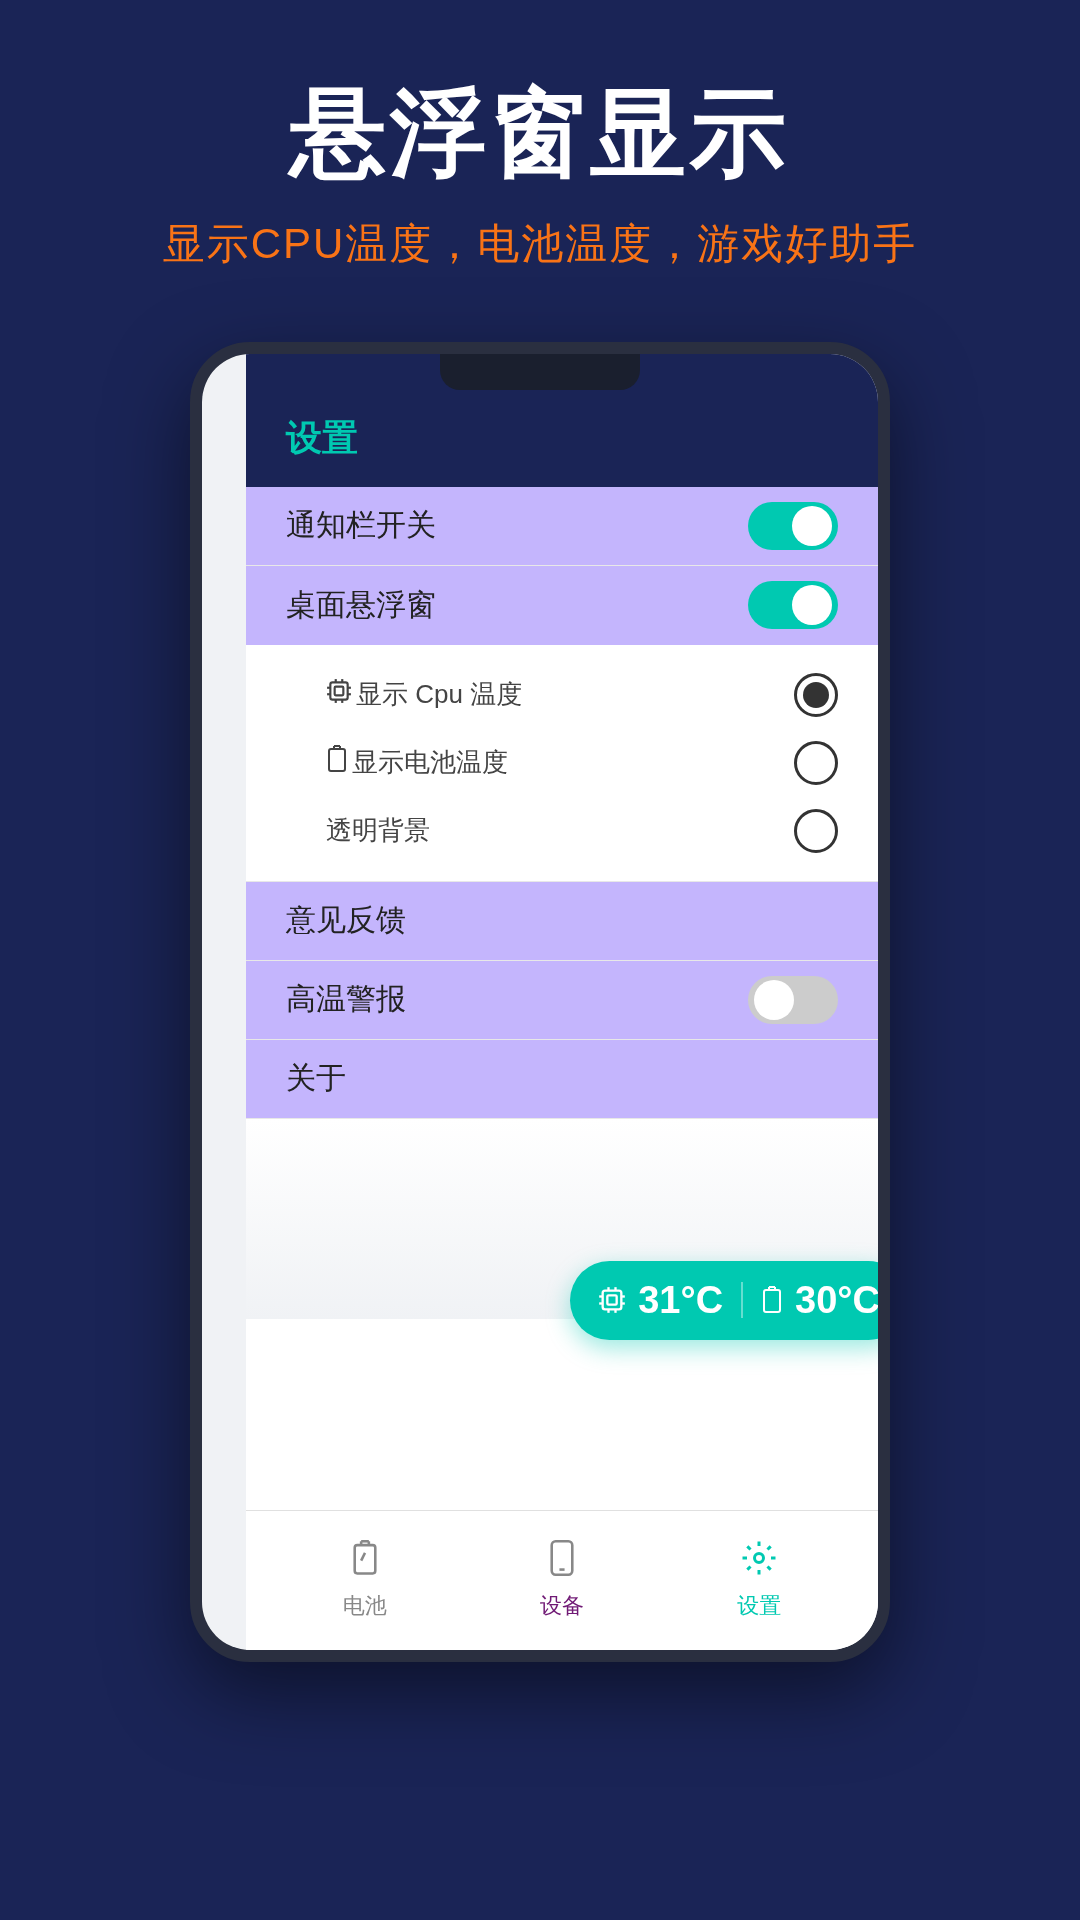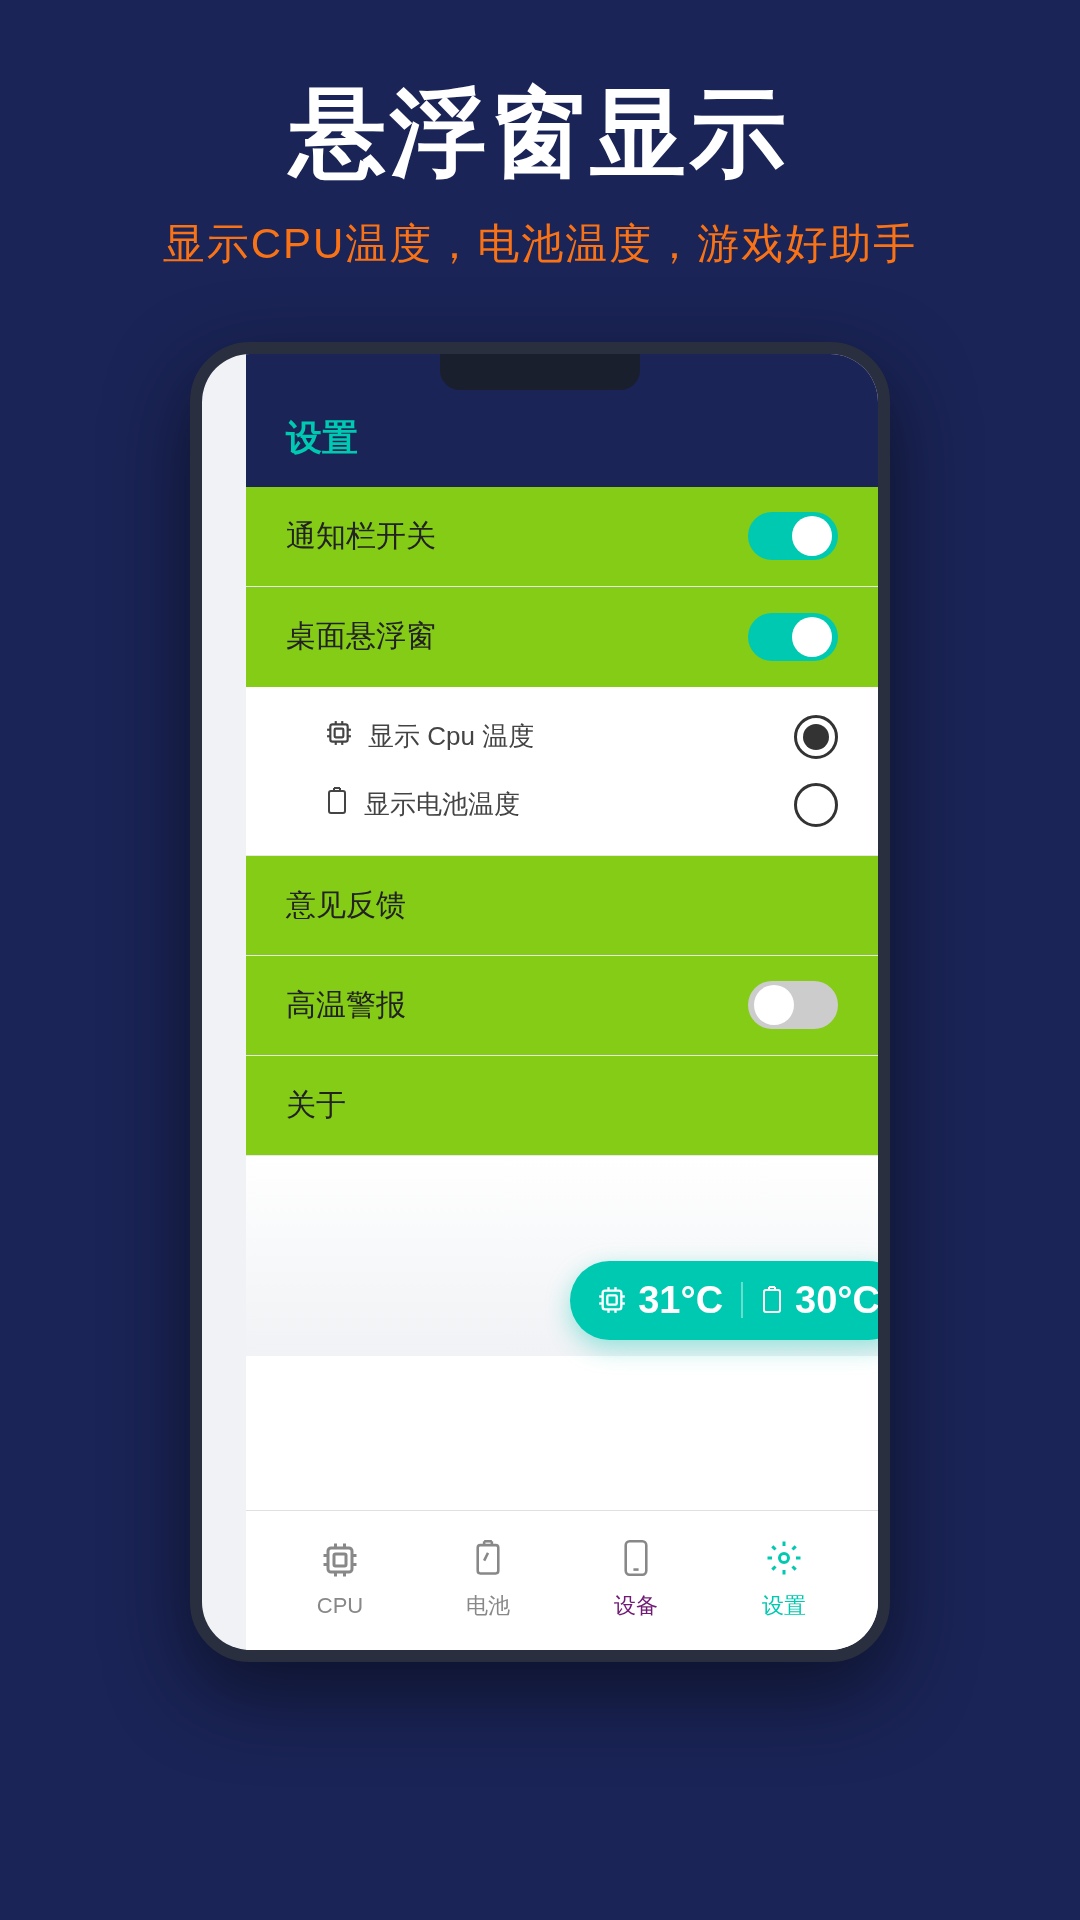--- a/index.html
+++ b/index.html
@@ -95,23 +95,23 @@
       background: #ffffff;
       flex: 1;
       overflow: hidden;
     }
 
     .settings-item {
       display: flex;
       align-items: center;
       justify-content: space-between;
       padding: 0 40px;
-      height: 100px;
+      height: 79px;
       border-bottom: 1px solid #e8e8e8;
-      background: #84cc16;
+      background: #c4b5fd;
     }
 
     .settings-item-label {
       font-size: 30px;
       color: #222222;
       font-weight: 400;
     }
 
     
     .toggle-on {
@@ -165,21 +165,21 @@
     .settings-sub-item {
       display: flex;
       align-items: center;
       justify-content: space-between;
       padding: 12px 40px 12px 80px;
     }
 
     .settings-sub-item-left {
       display: flex;
       align-items: center;
-      gap: 16px;
+      gap: 4px;
     }
 
     .settings-sub-item-icon {
       font-size: 26px;
       color: #444;
     }
 
     .settings-sub-item-label {
       font-size: 26px;
       color: #444444;
@@ -350,20 +350,26 @@
                   <line x1="8" y1="1" x2="14" y2="1"></line>
                   <line x1="8" y1="1" x2="8" y2="4"></line>
                   <line x1="14" y1="1" x2="14" y2="4"></line>
                 </svg>
               </span>
               <span class="settings-sub-item-label">显示电池温度</span>
             </div>
             <div class="radio-unselected"></div>
           </div>
 
+          <div class="settings-sub-item">
+            <div class="settings-sub-item-left">
+              <span class="settings-sub-item-label">透明背景</span>
+            </div>
+            <div class="radio-unselected"></div>
+          </div>
         </div>
 
         <div class="settings-item">
           <span class="settings-item-label">意见反馈</span>
         </div>
 
         <div class="settings-item">
           <span class="settings-item-label">高温警报</span>
           <div class="toggle-off"></div>
         </div>
@@ -372,37 +378,20 @@
         <div class="settings-item">
           <span class="settings-item-label">关于</span>
         </div>
 
         <div class="settings-empty"></div>
 
       </div>
 
       <div class="bottom-nav">
 
-        <div class="nav-item">
-          <span class="nav-icon">
-            <svg width="36" height="36" viewBox="0 0 24 24" fill="none" stroke="#888" stroke-width="2">
-              <rect x="4" y="4" width="16" height="16" rx="2"></rect>
-              <rect x="8" y="8" width="8" height="8" rx="1"></rect>
-              <line x1="9" y1="1" x2="9" y2="4"></line>
-              <line x1="15" y1="1" x2="15" y2="4"></line>
-              <line x1="9" y1="20" x2="9" y2="23"></line>
-              <line x1="15" y1="20" x2="15" y2="23"></line>
-              <line x1="20" y1="9" x2="23" y2="9"></line>
-              <line x1="20" y1="15" x2="23" y2="15"></line>
-              <line x1="1" y1="9" x2="4" y2="9"></line>
-              <line x1="1" y1="15" x2="4" y2="15"></line>
-            </svg>
-          </span>
-          <span class="nav-label" style="color:#888;">CPU</span>
-        </div>
 
         <div class="nav-item">
           <span class="nav-icon">
             <svg width="32" height="36" viewBox="0 0 22 28" fill="none" stroke="#888" stroke-width="2">
               <rect x="3" y="4" width="16" height="22" rx="2"></rect>
               <line x1="8" y1="1" x2="14" y2="1"></line>
               <line x1="8" y1="1" x2="8" y2="4"></line>
               <line x1="14" y1="1" x2="14" y2="4"></line>
               <line x1="11" y1="10" x2="8" y2="16" x3="10" y3="22"></line>
             </svg>

